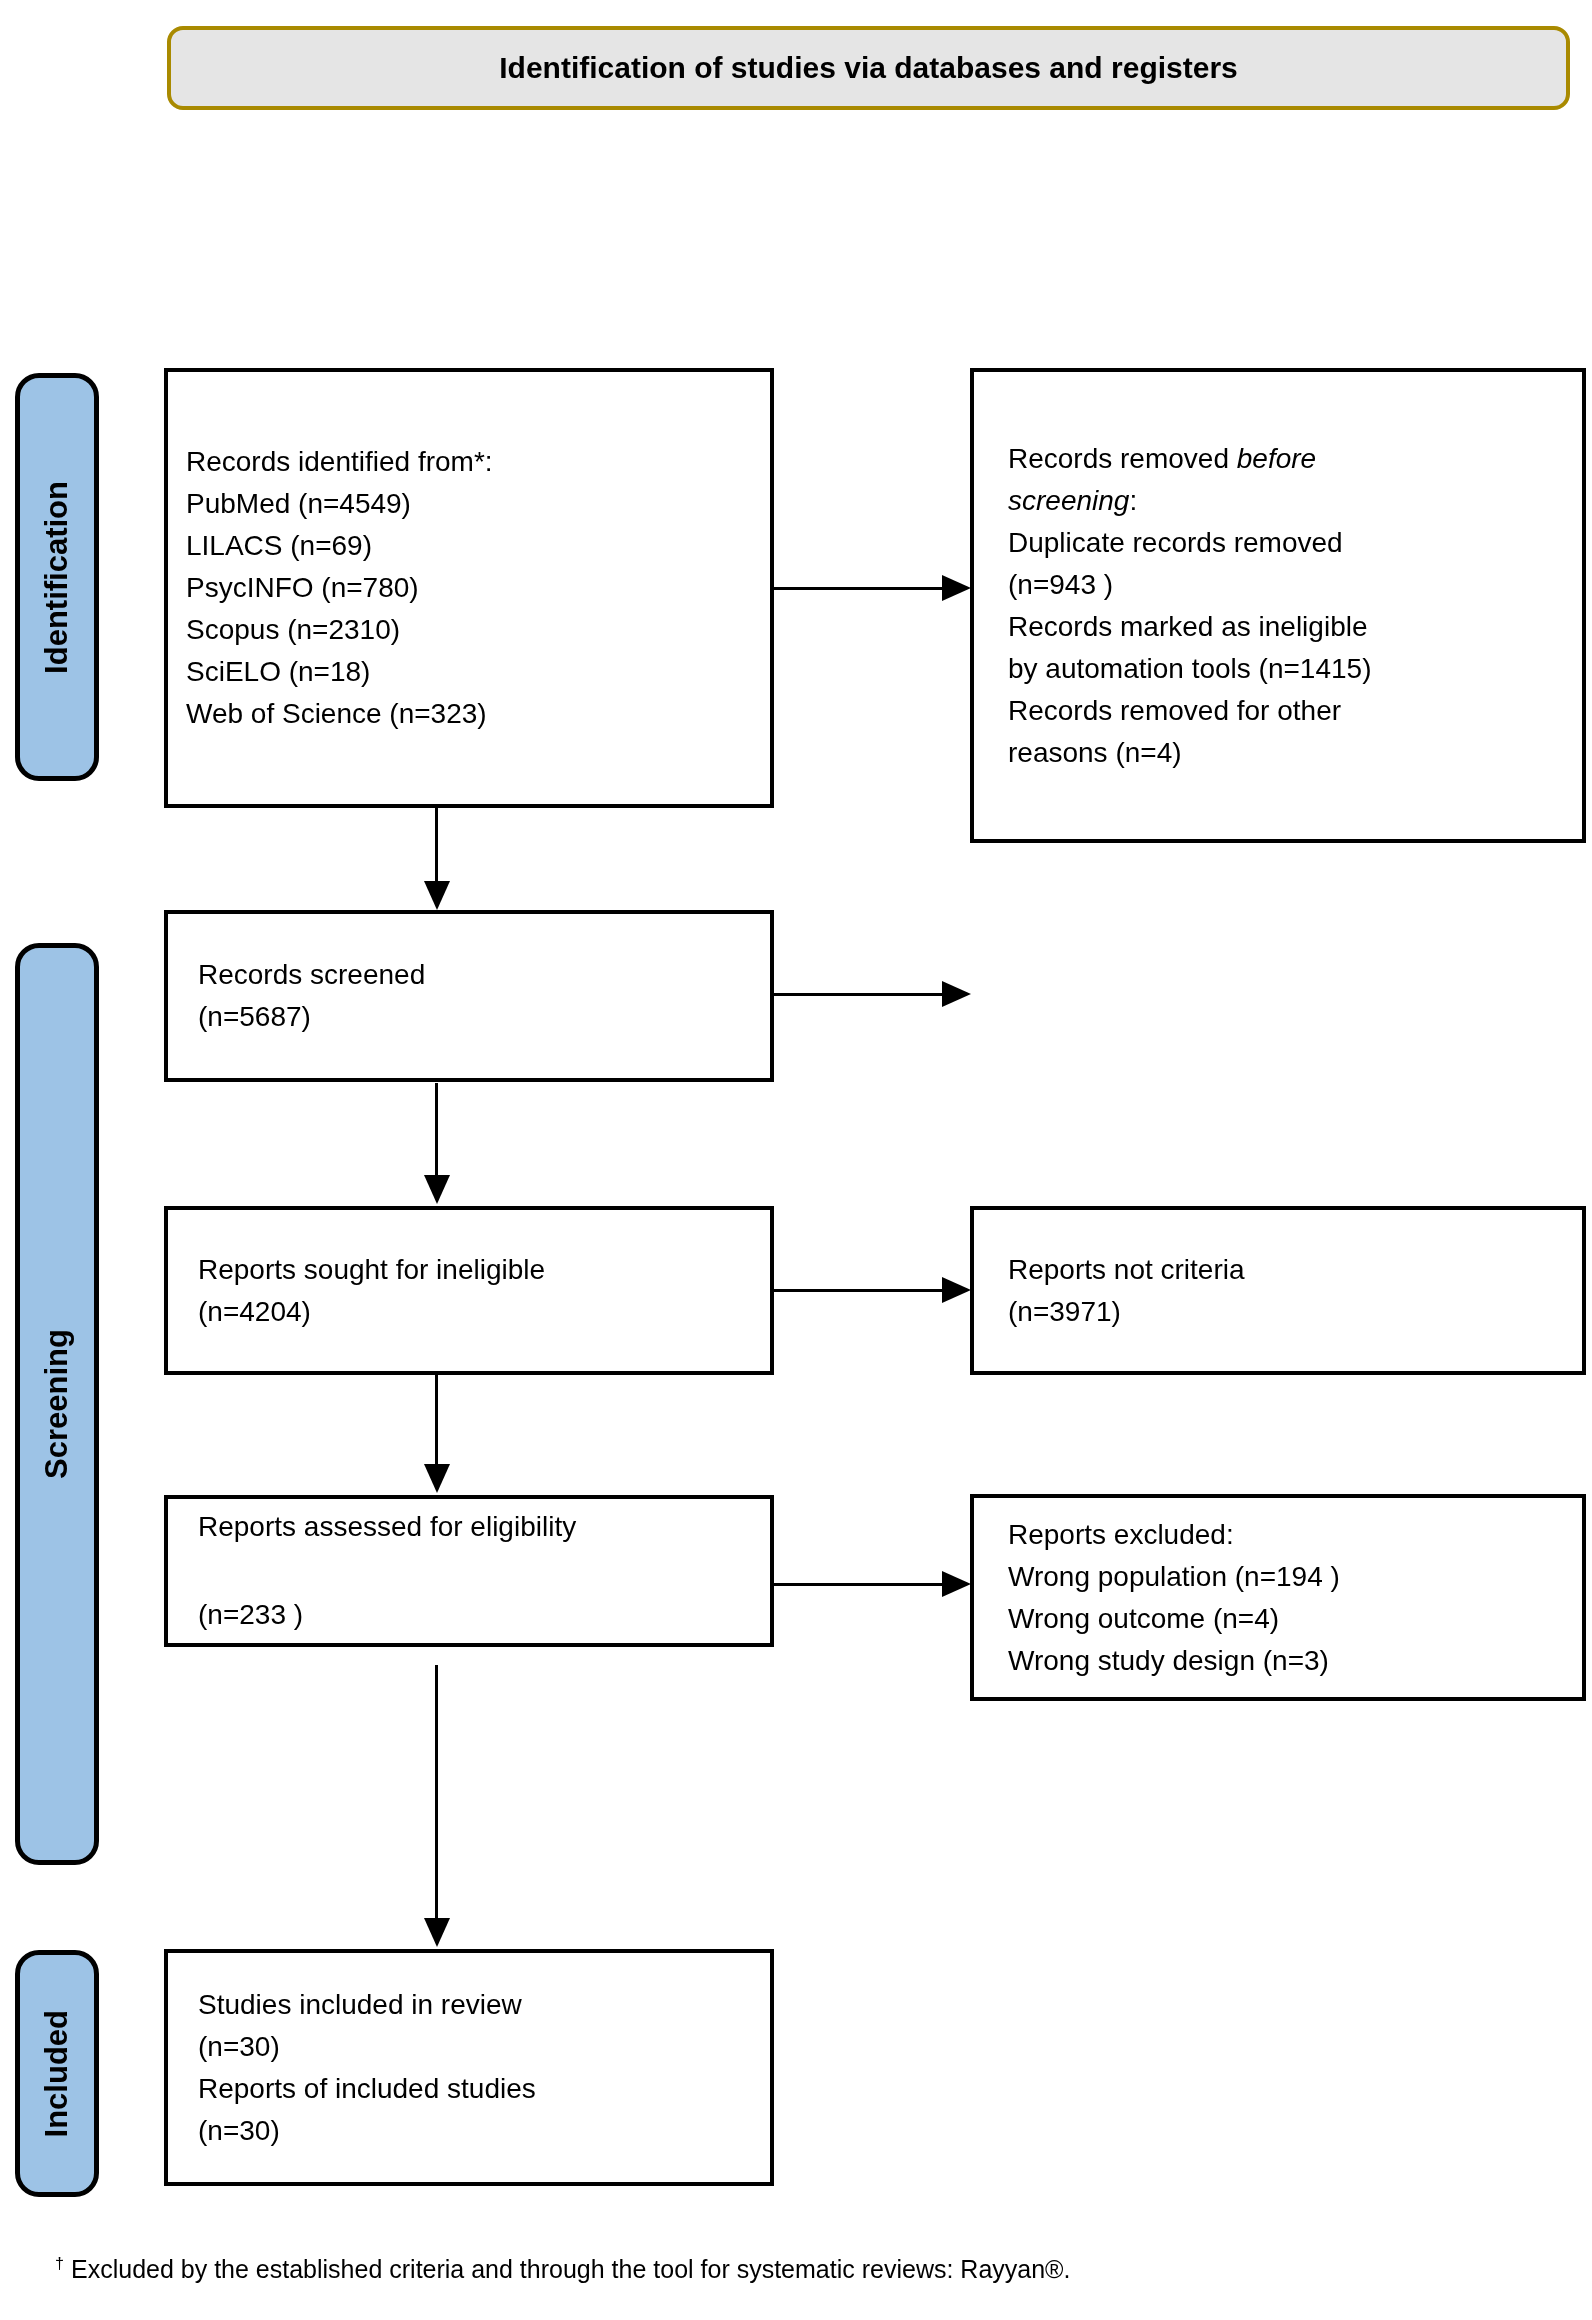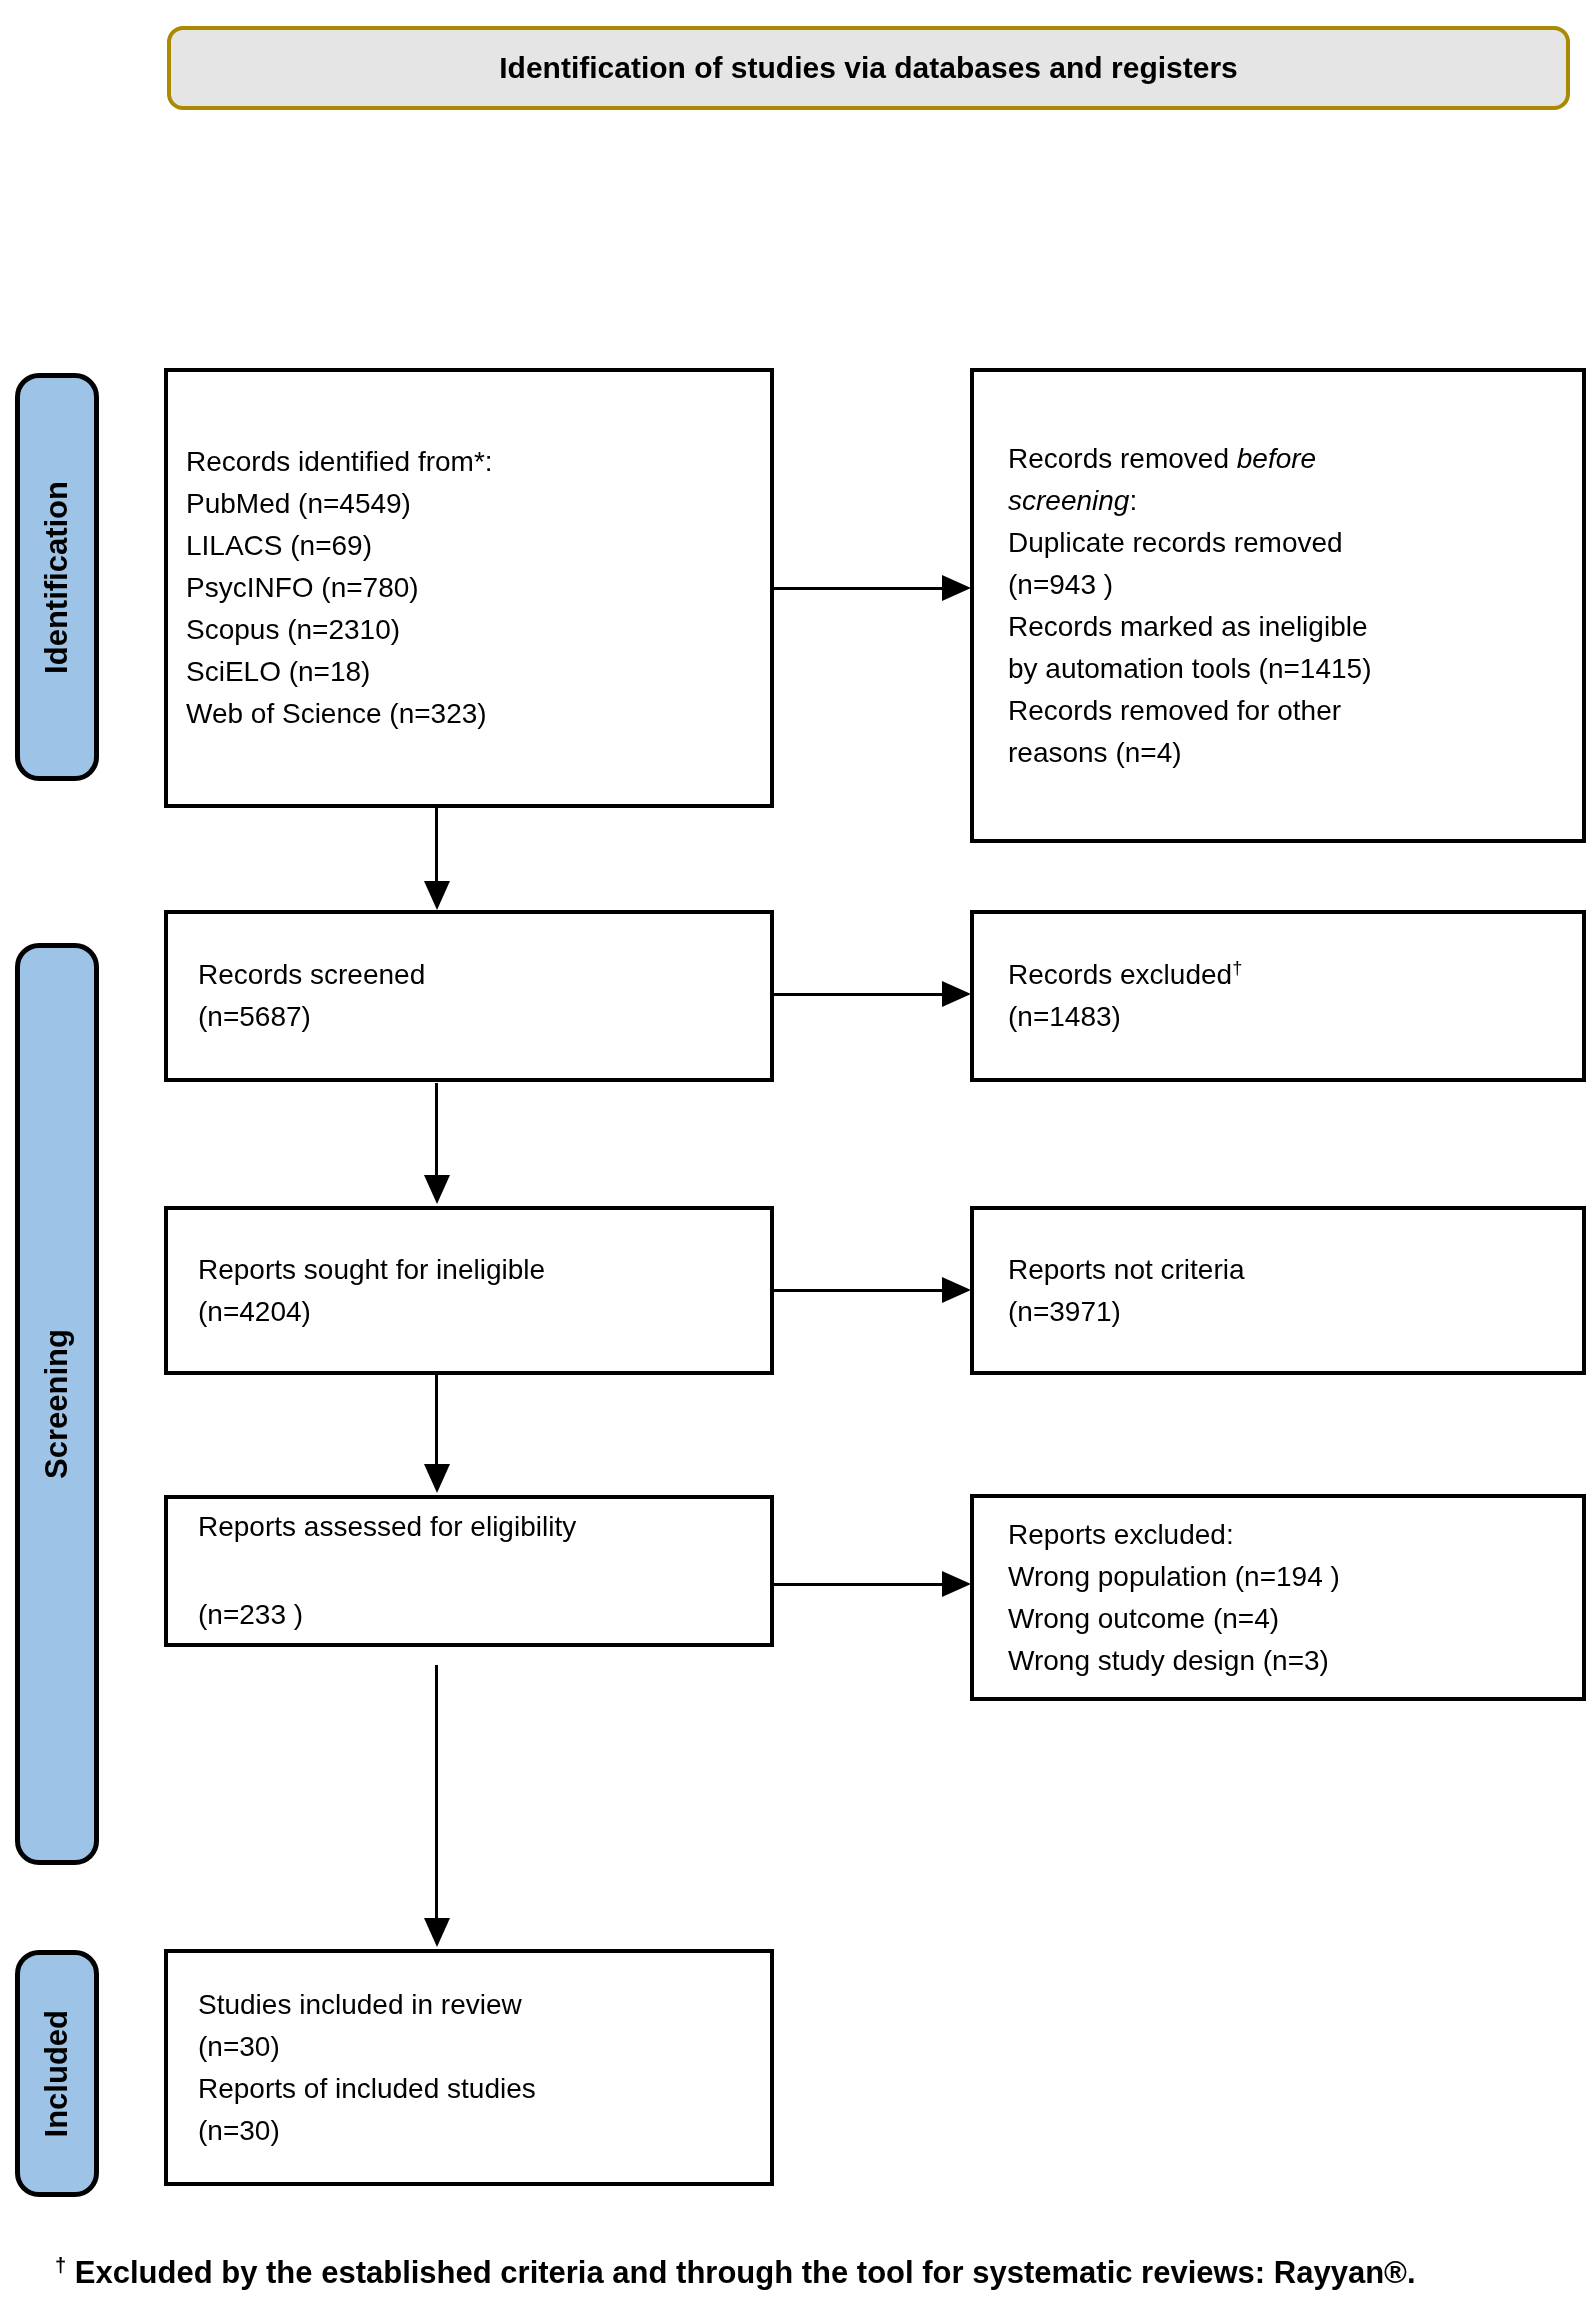--- a/index.html
+++ b/index.html
@@ -86,22 +86,21 @@
     position: absolute; width: 0; height: 0;
     border-left: 13px solid transparent;
     border-right: 13px solid transparent;
     border-top: 29px solid #000;
   }
 
   
   .footnote {
     position: absolute;
     left: 55px; top: 2255px;
-    font-size: 31px;
-    font-weight: bold;
+    font-size: 25px;
   }
 </style>
 </head>
 <body>
 
 <div id="page">
 
   <div class="banner">
     <span>Identification of studies via databases and registers</span>
   </div>
@@ -131,24 +130,20 @@
     <p class="indent wrap-item">Duplicate records removed (n=943 )</p>
     <p class="indent wrap-item">Records marked as ineligible by automation tools (n=1415)</p>
     <p class="indent wrap-item">Records removed for other reasons (n=4)</p>
   </div>
 
   <div class="box box-left" id="box-screened">
     <p>Records screened</p>
     <p>(n=5687)</p>
   </div>
 
-  <div class="box box-right" id="box-excluded">
-    <p><span>Records excluded</span><sup>†</sup></p>
-    <p>(n=1483)</p>
-  </div>
 
   <div class="box box-left" id="box-sought">
     <p>Reports sought for ineligible</p>
     <p>(n=4204)</p>
   </div>
 
   <div class="box box-right" id="box-not-retrieved">
     <p>Reports not criteria</p>
     <p>(n=3971)</p>
   </div>

